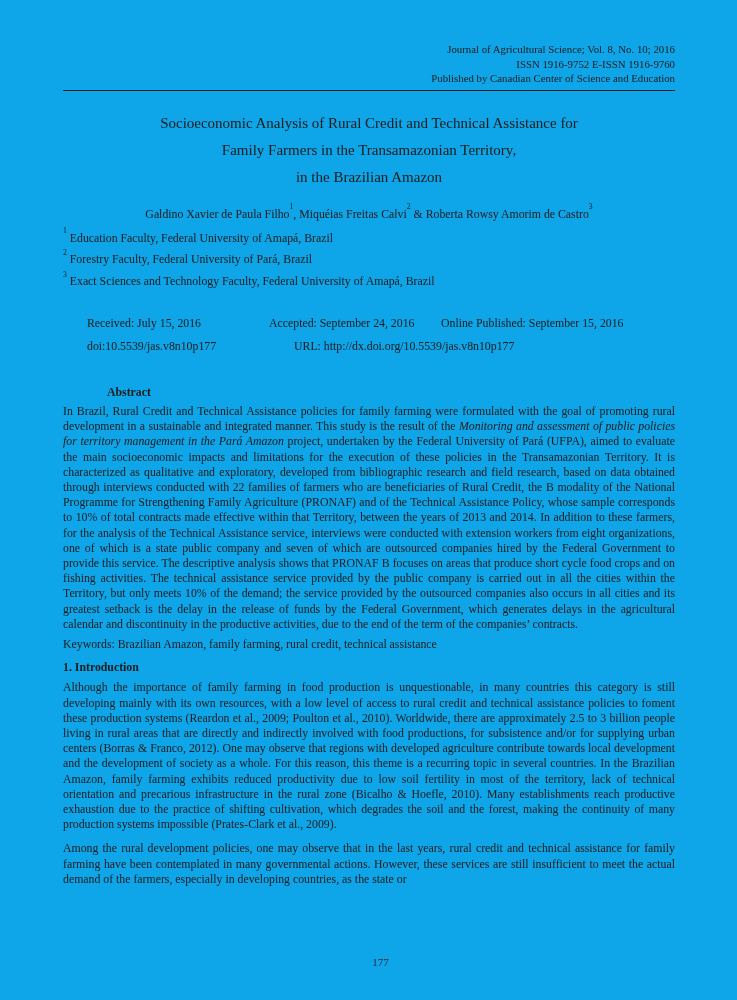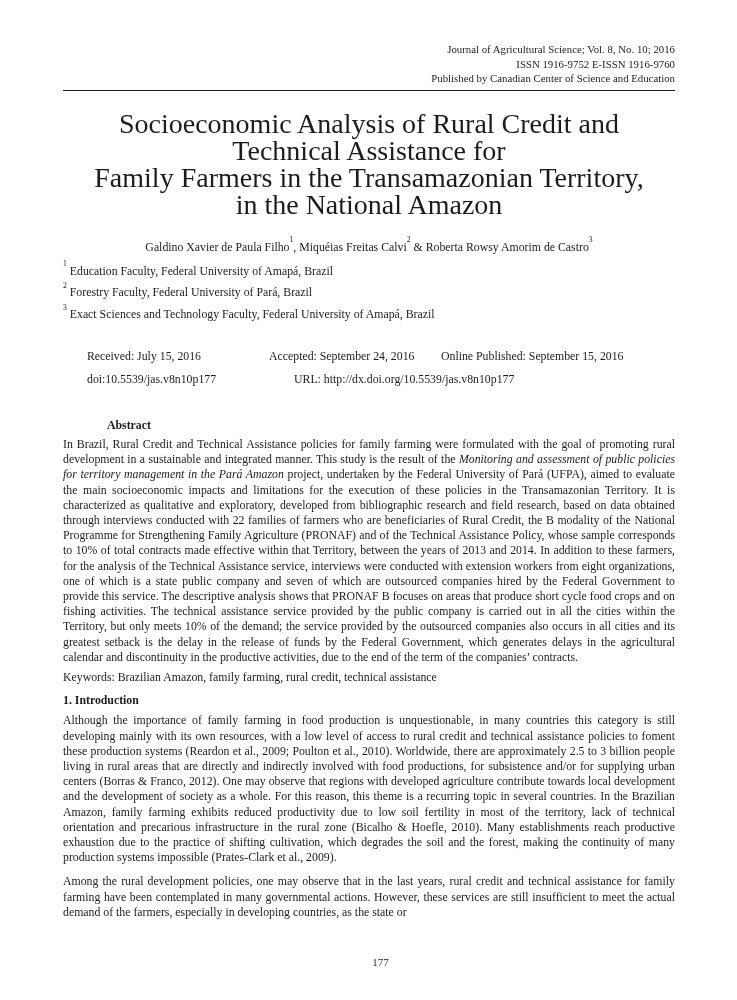--- a/index.html
+++ b/index.html
@@ -2,43 +2,43 @@
 <html><head>
 <meta charset="utf-8">
 <style>
   * { margin: 0; padding: 0; box-sizing: border-box; }
   html, body { background: #e8e8e8; }
   .page {
     position: relative;
     width: 737px;
     height: 1000px;
     margin: 0 auto;
-    background: #ffffff;
+    background: #0ea5e9;
     color: #1c1c1c;
     font-family: "Liberation Serif", "DejaVu Serif", serif;
     font-size: 11.8px;
     line-height: 15.2px;
     padding: 42px 62px 0 63px;
     overflow: hidden;
   }
   .header {
     text-align: right;
     font-size: 10.8px;
     line-height: 14.5px;
     padding-bottom: 4px;
     border-bottom: 1.6px solid #1c1c1c;
   }
   .title-block {
     margin-top: 19px;
     text-align: center;
-    font-size: 28px;
+    font-size: 15px;
     line-height: 27px;
   }
   .authors-line {
-    margin-top: 22px;
+    margin-top: 16px;
     text-align: center;
   }
   sup.marker {
     font-size: 0.65em;
     position: relative;
     top: -0.45em;
     line-height: 0;
   }
   .affiliations { margin-top: 9px; }
   .affiliation-line { margin: 6.5px 0; }
@@ -86,21 +86,21 @@
 
   <div class="header">
     <div>Journal of Agricultural Science; Vol. 8, No. 10; 2016</div>
     <div>ISSN 1916-9752 E-ISSN 1916-9760</div>
     <div>Published by Canadian Center of Science and Education</div>
   </div>
 
   <div class="title-block">
     <div>Socioeconomic Analysis of Rural Credit and Technical Assistance for</div>
     <div>Family Farmers in the Transamazonian Territory,</div>
-    <div>in the National Amazon</div>
+    <div>in the Brazilian Amazon</div>
   </div>
 
   <div class="authors-line"><span>Galdino Xavier de Paula Filho</span><sup class="marker">1</sup><span>, </span><span>Miquéias Freitas Calvi</span><sup class="marker">2</sup><span> &amp; </span><span>Roberta Rowsy Amorim de Castro</span><sup class="marker">3</sup></div>
 
   <div class="affiliations">
     <div class="affiliation-line"><sup class="marker">1</sup><span> Education Faculty, Federal University of Amapá, Brazil</span></div>
     <div class="affiliation-line"><sup class="marker">2</sup><span> Forestry Faculty, Federal University of Pará, Brazil</span></div>
     <div class="affiliation-line"><sup class="marker">3</sup><span> Exact Sciences and Technology Faculty, Federal University of Amapá, Brazil</span></div>
   </div>
 

